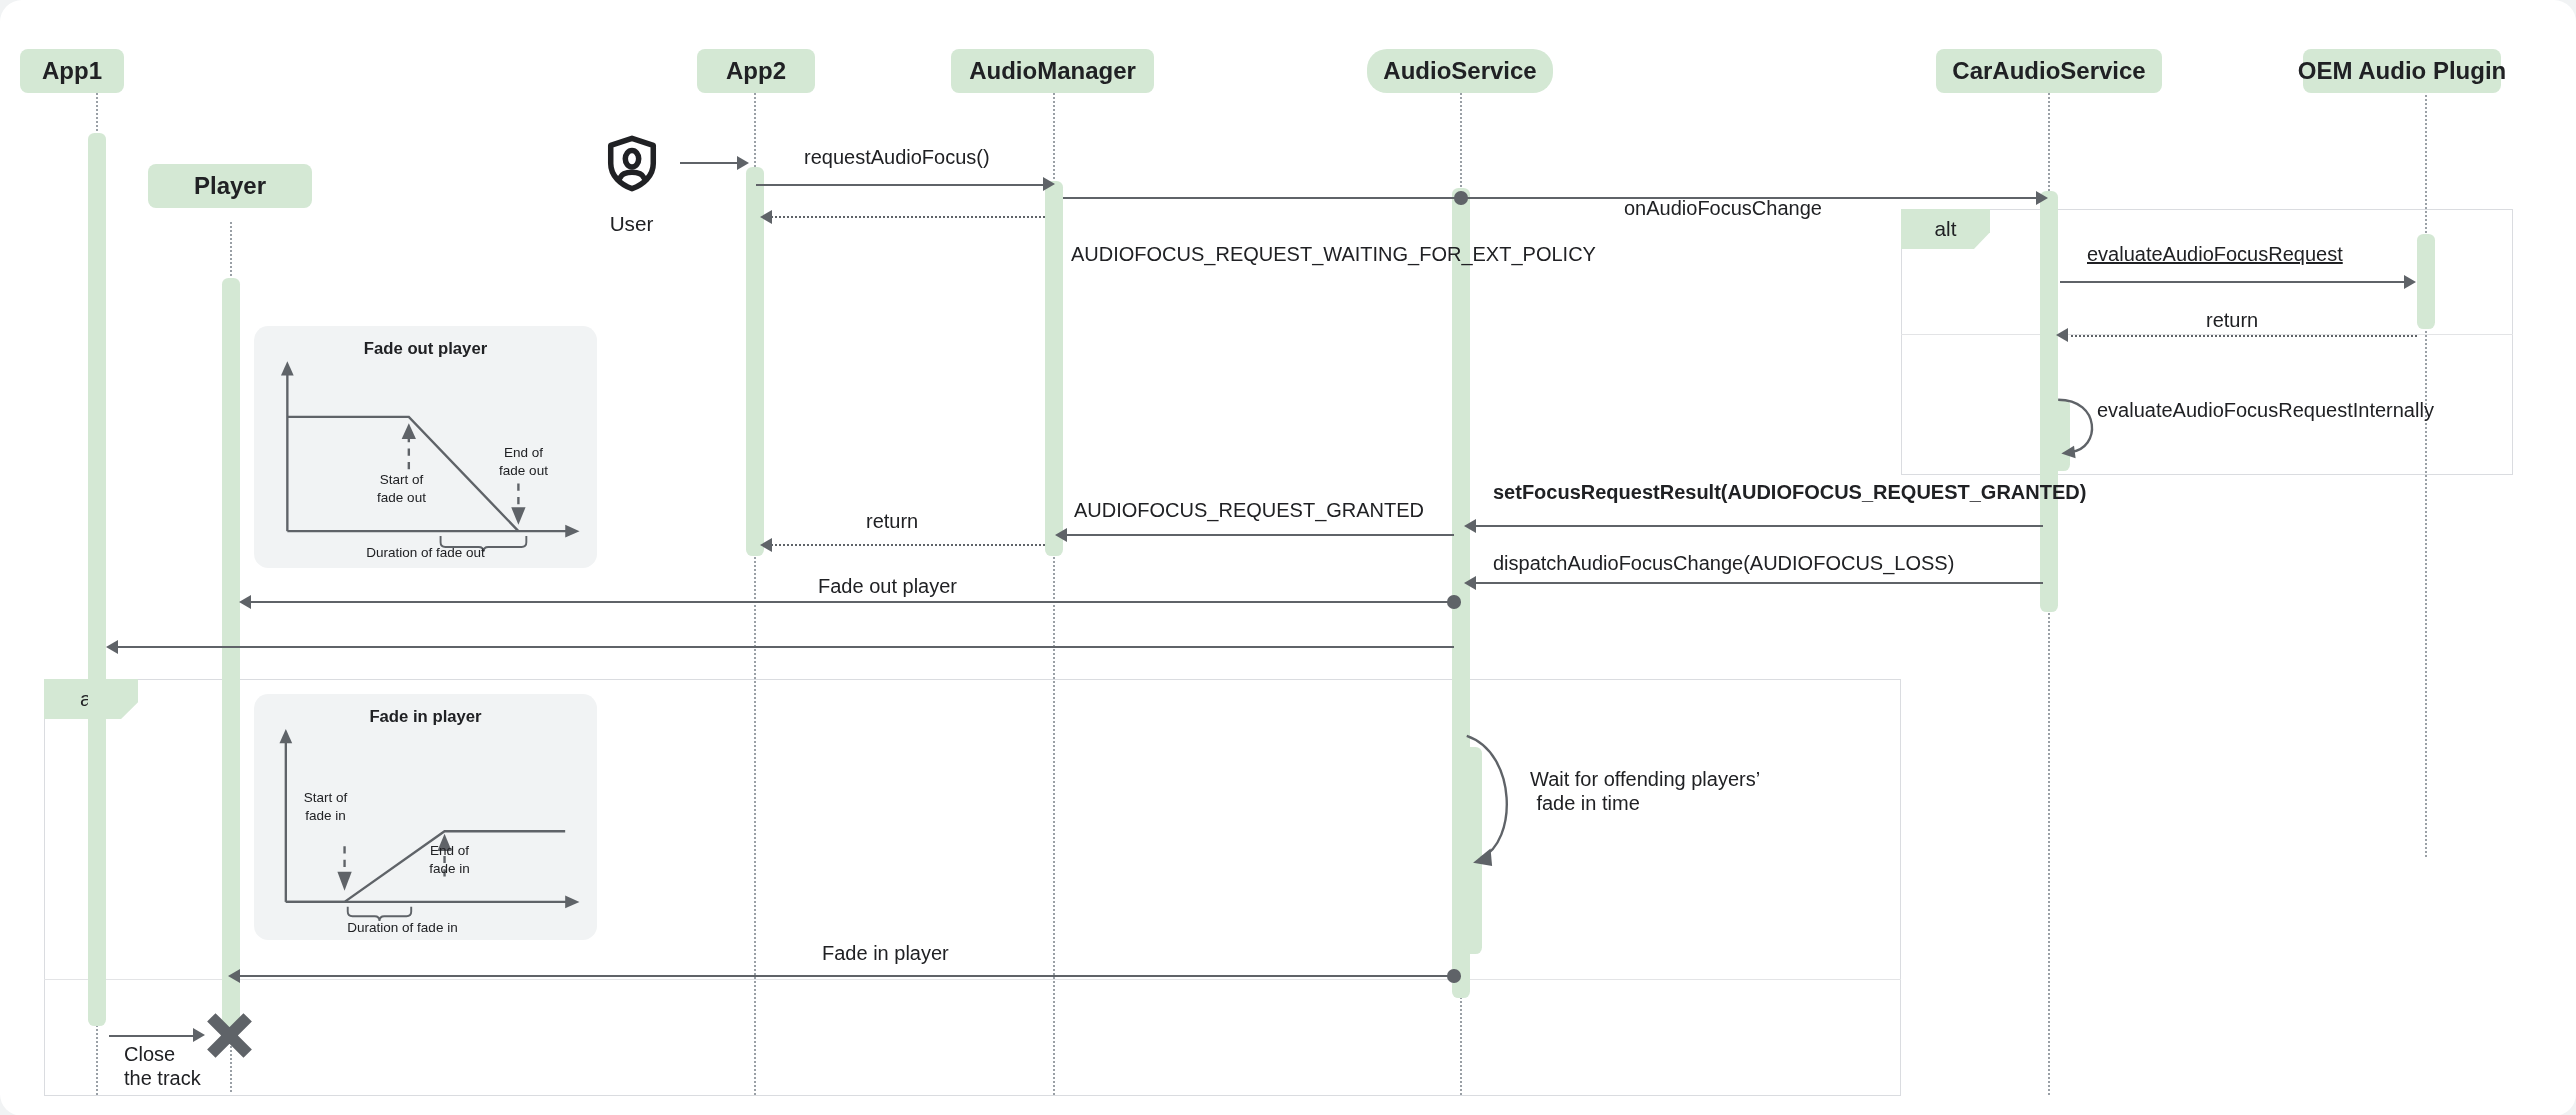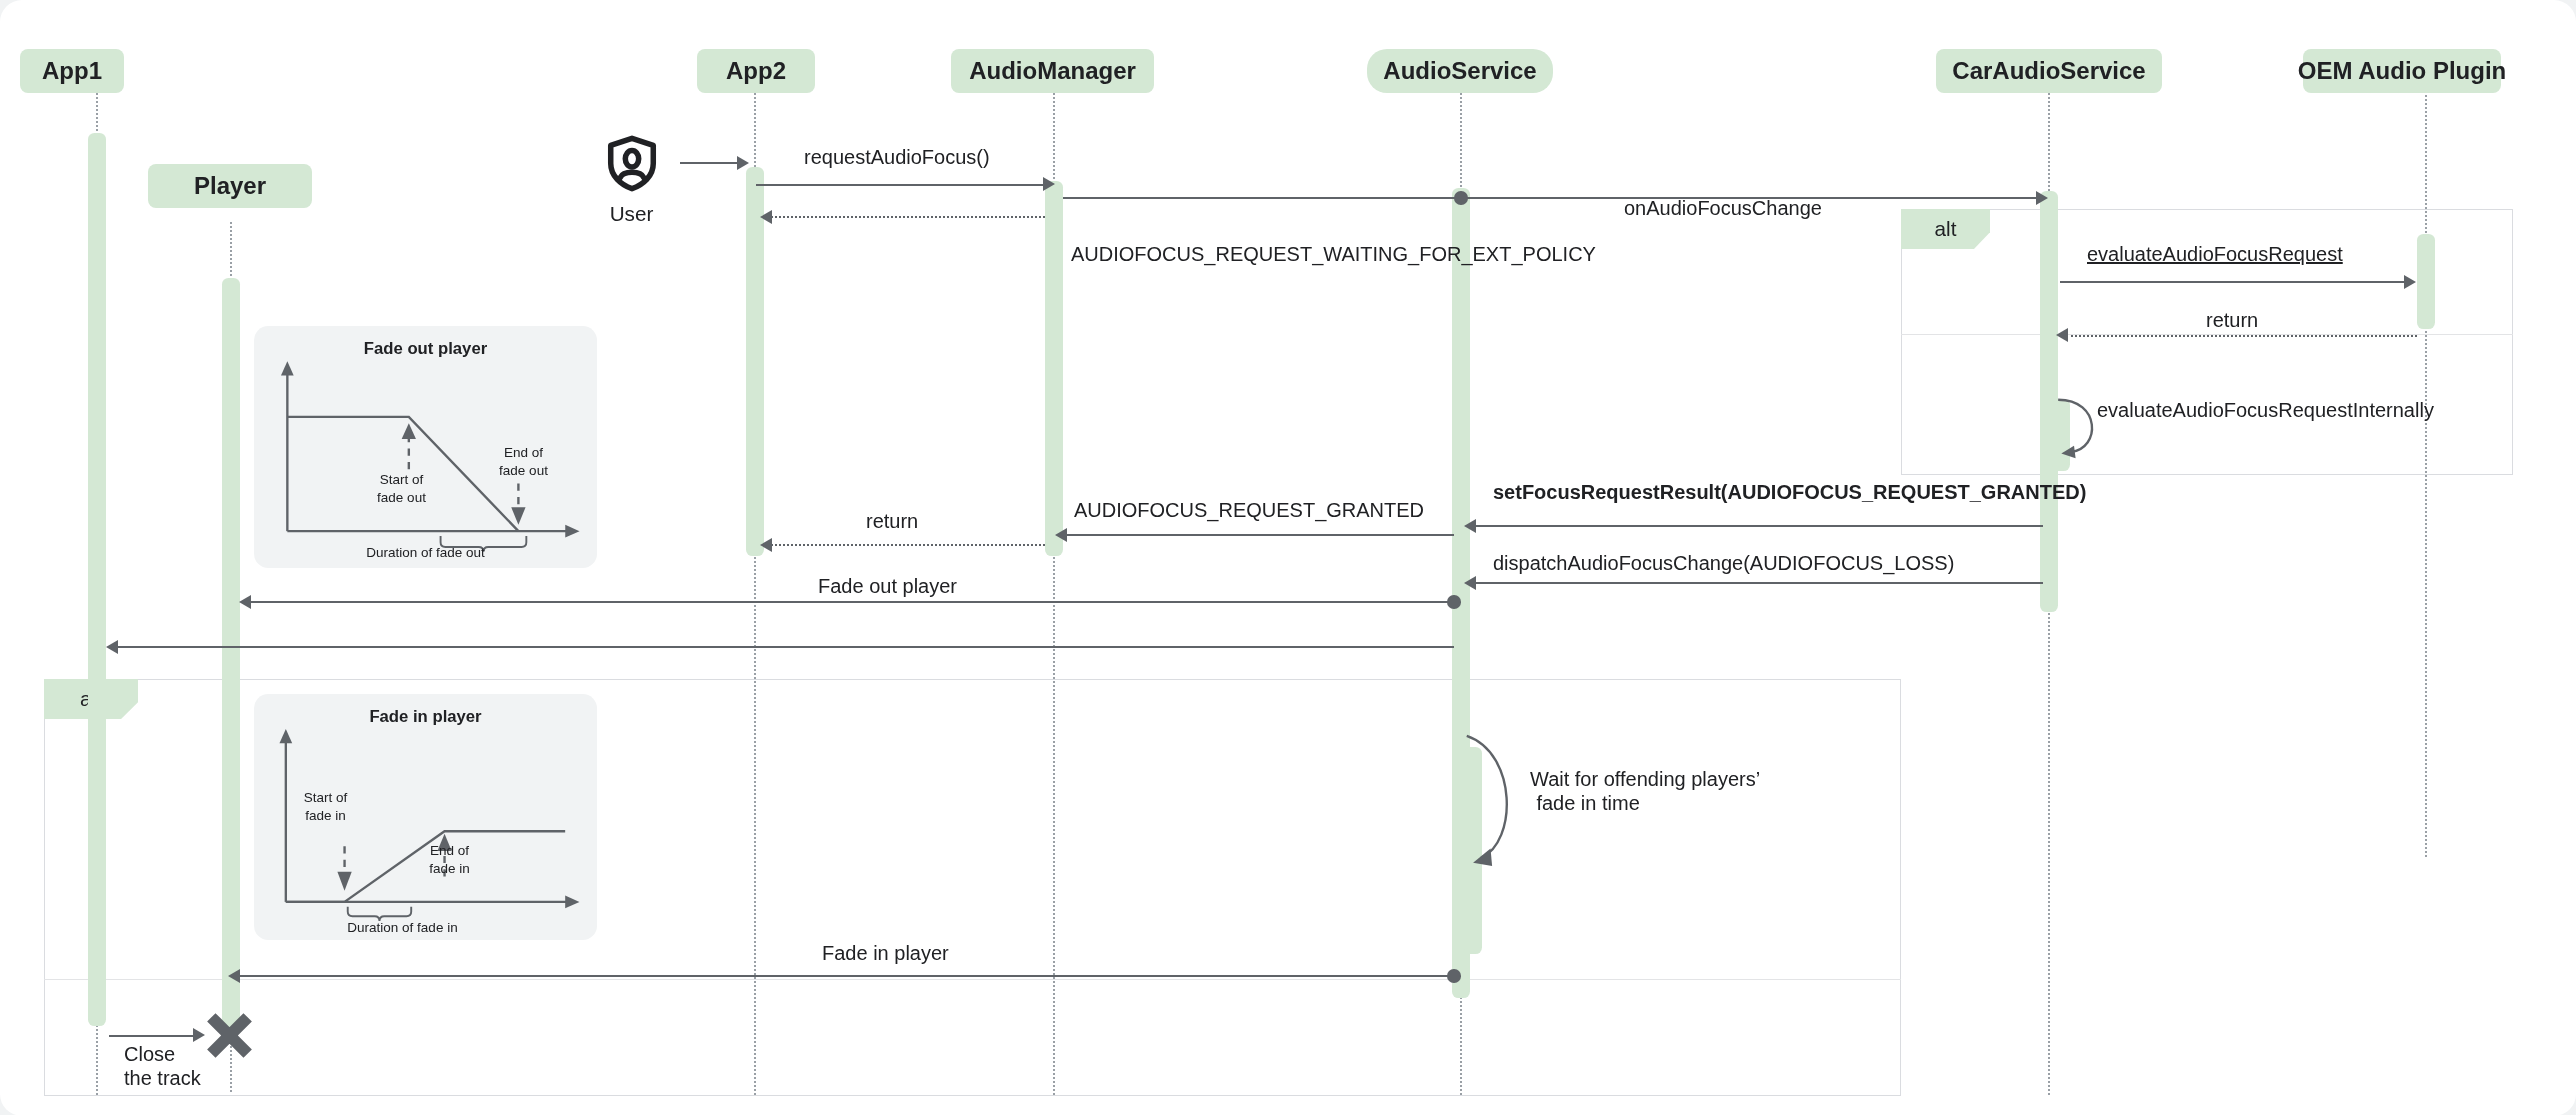--- a/index.html
+++ b/index.html
@@ -57,21 +57,21 @@
     background:#f1f3f4;
     border-radius:14.3px;
     box-sizing:border-box;
   }
   .inset-title{
     position:absolute;top:12.7px;left:0;right:0;
     text-align:center;font-size:16.7px;font-weight:700;color:#202124;
   }
   .inset svg{position:absolute;left:0;top:0;}
   .user-wrap{position:absolute;text-align:center;}
-  .user-label{font-size:20.7px;color:#202124;margin-top:7px;}
+  .user-label{font-size:20.7px;color:#202124;margin-top:17px;}
   .x-mark{position:absolute;color:#5f6368;font-weight:700;line-height:1;}
   .self-loop{position:absolute;}
 </style>
 </head>
 <body>
 
 <div id="canvas">
   <div id="frame">
 
     <div class="lifeline" style="left:96px;top:62px;height:1033px;"></div>

